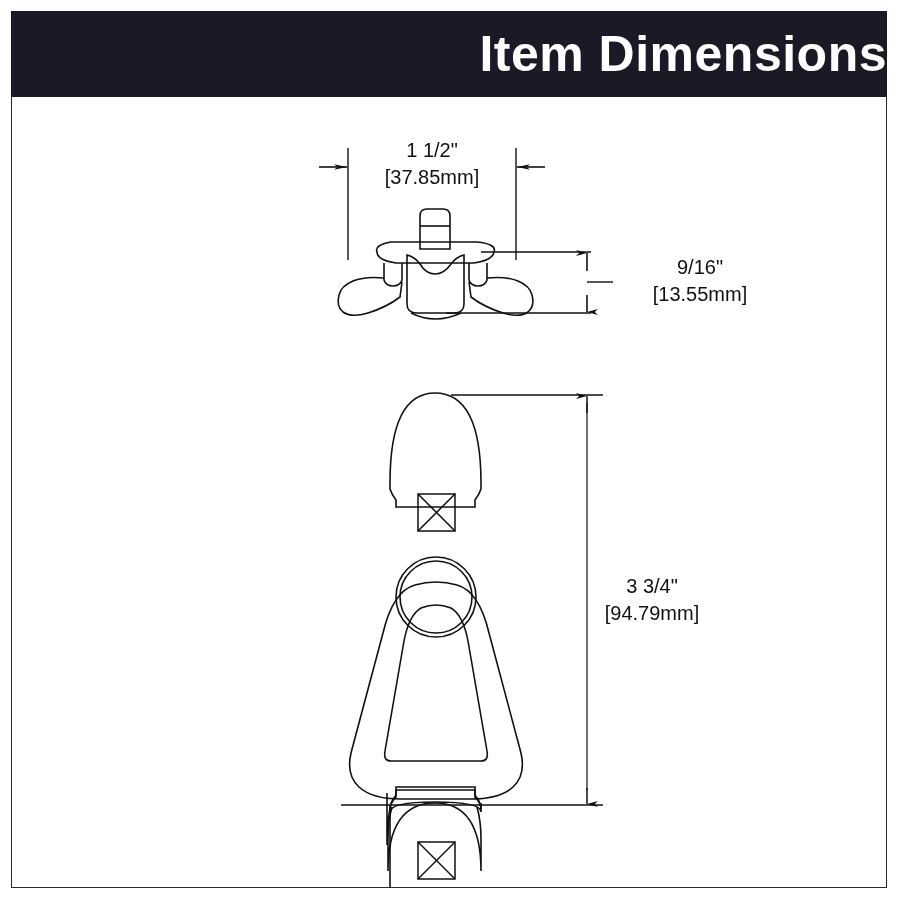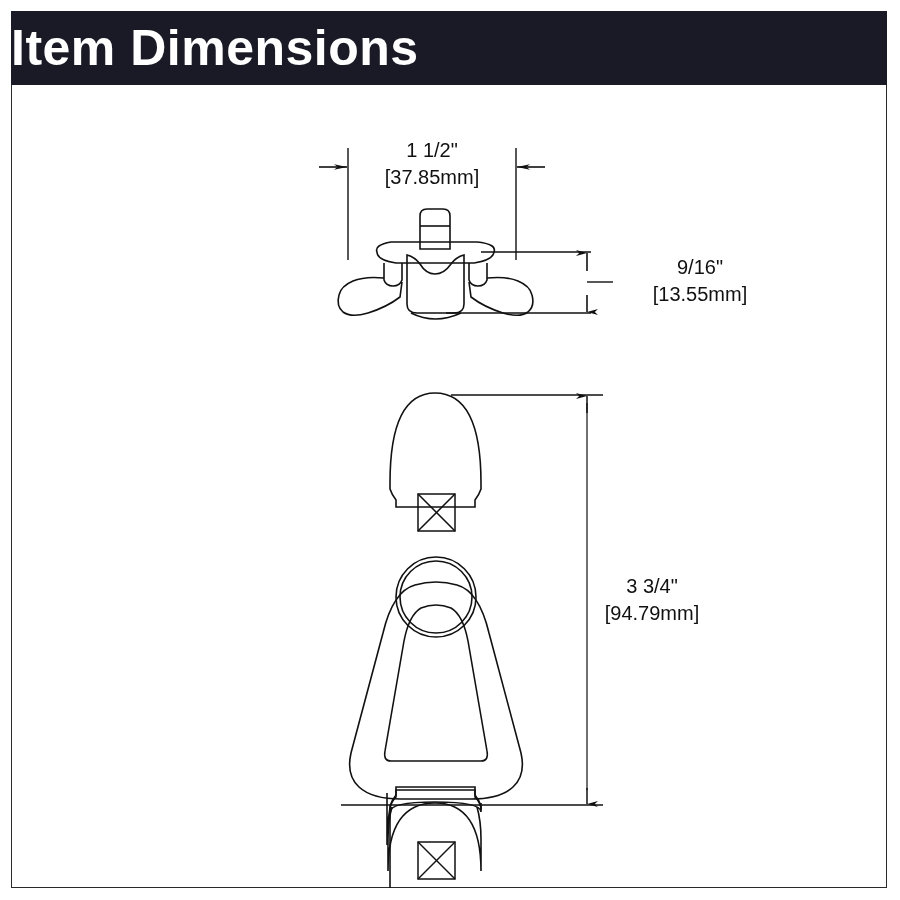--- a/index.html
+++ b/index.html
@@ -30,26 +30,26 @@
     border: 1.5px solid #2a2a2a;
     box-sizing: border-box;
     background: #ffffff;
   }
   
   #header-bar {
     position: absolute;
     left: 11px;
     top: 11px;
     width: 876px;
-    height: 74px;
+    height: 86px;
     background: #191a26;
     box-sizing: border-box;
     display: flex;
     align-items: center;
-    justify-content: flex-start;
+    justify-content: flex-end;
   }
   #header-title {
     color: #ffffff;
     font-family: "Liberation Sans", sans-serif;
     font-weight: bold;
     font-size: 50px;
     letter-spacing: 0.5px;
     line-height: 1;
     white-space: nowrap;
     -webkit-font-smoothing: antialiased;

